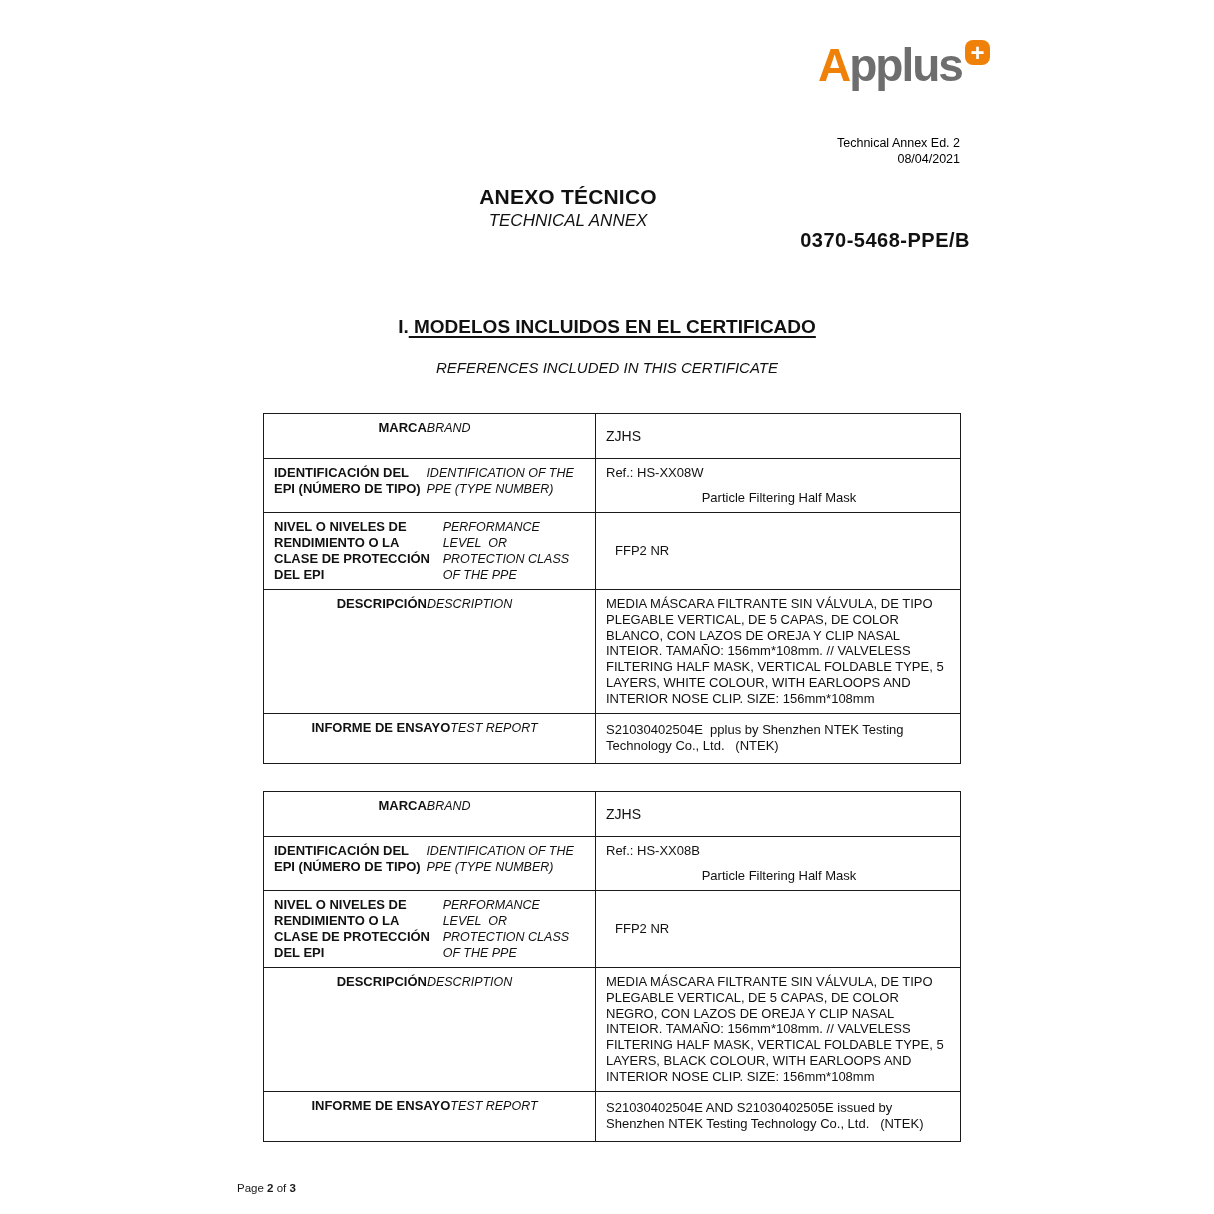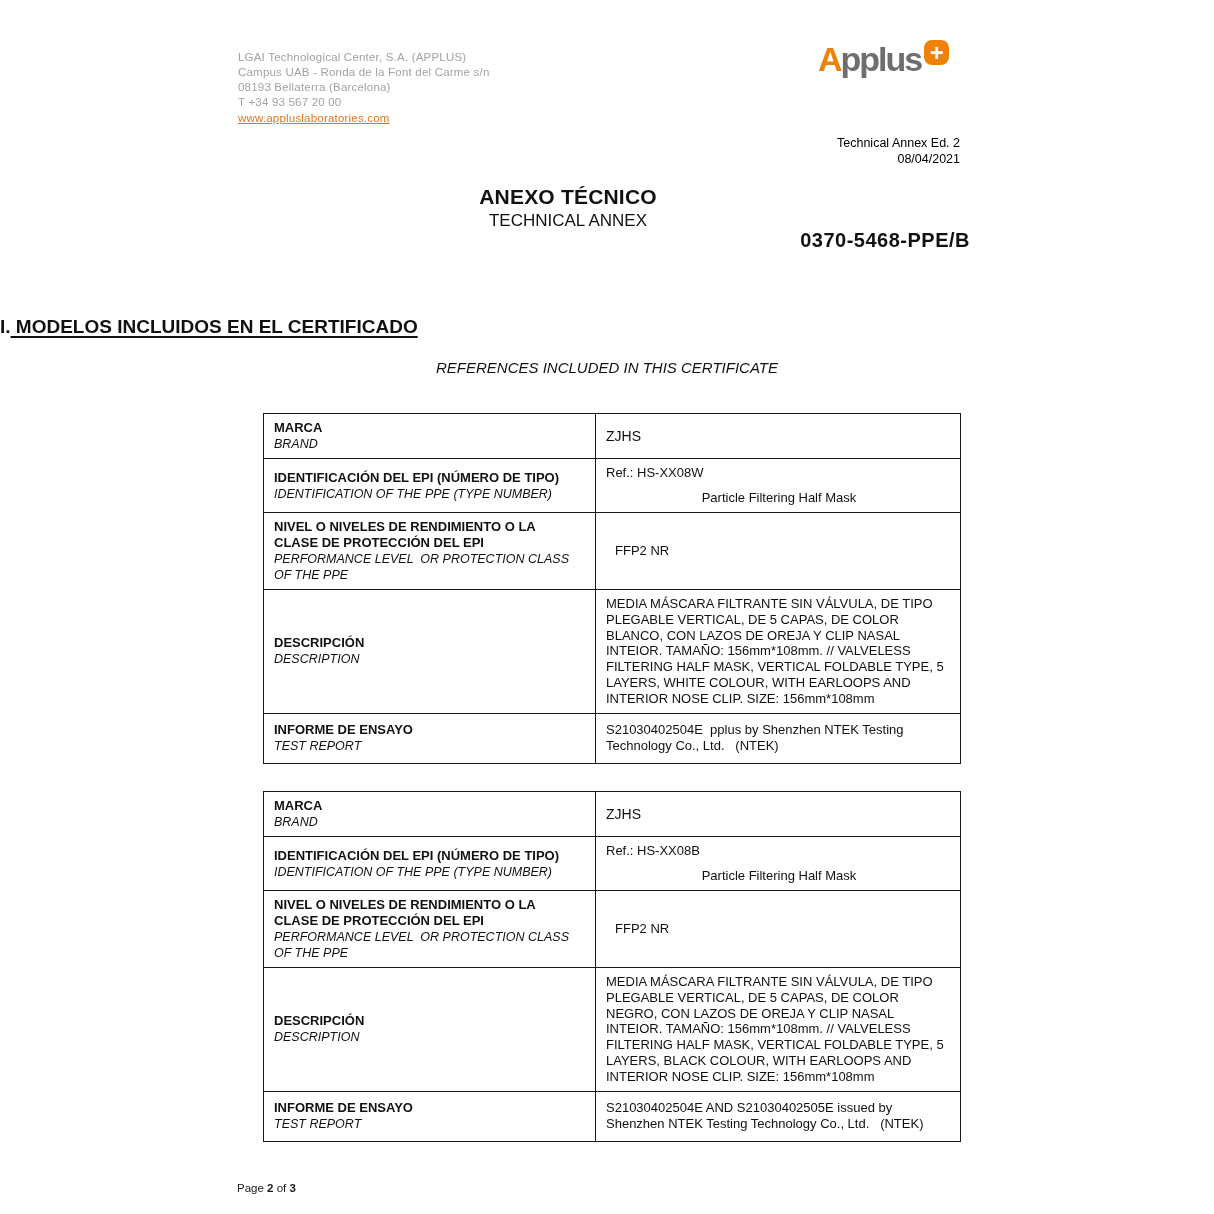--- a/index.html
+++ b/index.html
@@ -34,21 +34,21 @@
   
   .logo {
     position: absolute;
     left: 818px;
     top: 42px;
     display: flex;
     align-items: flex-start;
     white-space: nowrap;
   }
   .logo .ltxt {
-    font-size: 34px;
+    font-size: 46px;
     font-weight: 700;
     letter-spacing: -2px;
     line-height: 1.0;
   }
   .logo .la { color: #ef8109; }
   .logo .lrest { color: #6f6e6e; }
   .plus-badge {
     display: inline-flex;
     align-items: center;
     justify-content: center;
@@ -77,36 +77,37 @@
 
   
   .title-block {
     position: absolute;
     top: 185px;
     left: 0;
     width: 1136px;
     text-align: center;
   }
   .title-main { font-size: 21px; font-weight: 700; letter-spacing: 0.2px; }
-  .title-sub  { font-size: 17px; margin-top: 2px; }
+  .title-sub  { font-size: 17px; font-style: italic; margin-top: 2px; }
 
   .cert-number {
     position: absolute;
     top: 229px;
     right: 244px;
     font-size: 20px;
     font-weight: 700;
     letter-spacing: 0.5px;
   }
 
   .section-heading {
     position: absolute;
     top: 316px;
     left: 0;
     width: 1214px;
+    text-align: center;
     font-size: 19px;
     font-weight: 700;
     white-space: pre;
   }
   .section-heading .und {
     text-decoration: underline;
     text-decoration-thickness: 2px;
     text-underline-offset: 3px;
   }
   .section-subheading {
@@ -128,21 +129,21 @@
   }
   .mtable-1 { top: 413px; }
   .mtable-2 { top: 791px; }
   .trow { display: flex; border-bottom: 1px solid #1a1a1a; }
   .trow:last-child { border-bottom: none; }
   .cl {
     width: 332px;
     border-right: 1px solid #1a1a1a;
     padding: 6px 20px 6px 10px;
     display: flex;
-    flex-direction: column;
+    flex-direction: row;
     justify-content: center;
   }
   .cv {
     flex: 1;
     padding: 6px 8px 6px 10px;
     display: flex;
     flex-direction: column;
     justify-content: center;
   }
   .les { font-size: 13px; font-weight: 700; line-height: 16px; white-space: pre-wrap; }
@@ -164,27 +165,20 @@
     font-size: 11.5px;
     color: #1a1a1a;
   }
   .footer b { font-weight: 700; }
 </style>
 </head>
 <body>
 
 <div class="page">
 
-  <div class="address">
-    <div>LGAI Technological Center, S.A. (APPLUS)</div>
-    <div>Campus UAB - Ronda de la Font del Carme s/n</div>
-    <div>08193 Bellaterra (Barcelona)</div>
-    <div>T +34 93 567 20 00</div>
-    <a class="web">www.appluslaboratories.com</a>
-  </div>
 
   <div class="logo">
     <span class="ltxt"><span class="la">A</span><span class="lrest">pplus</span></span>
     <span class="plus-badge">+</span>
   </div>
 
   <div class="edition">
     <div>Technical Annex Ed. 2</div>
     <div>08/04/2021</div>
   </div>

